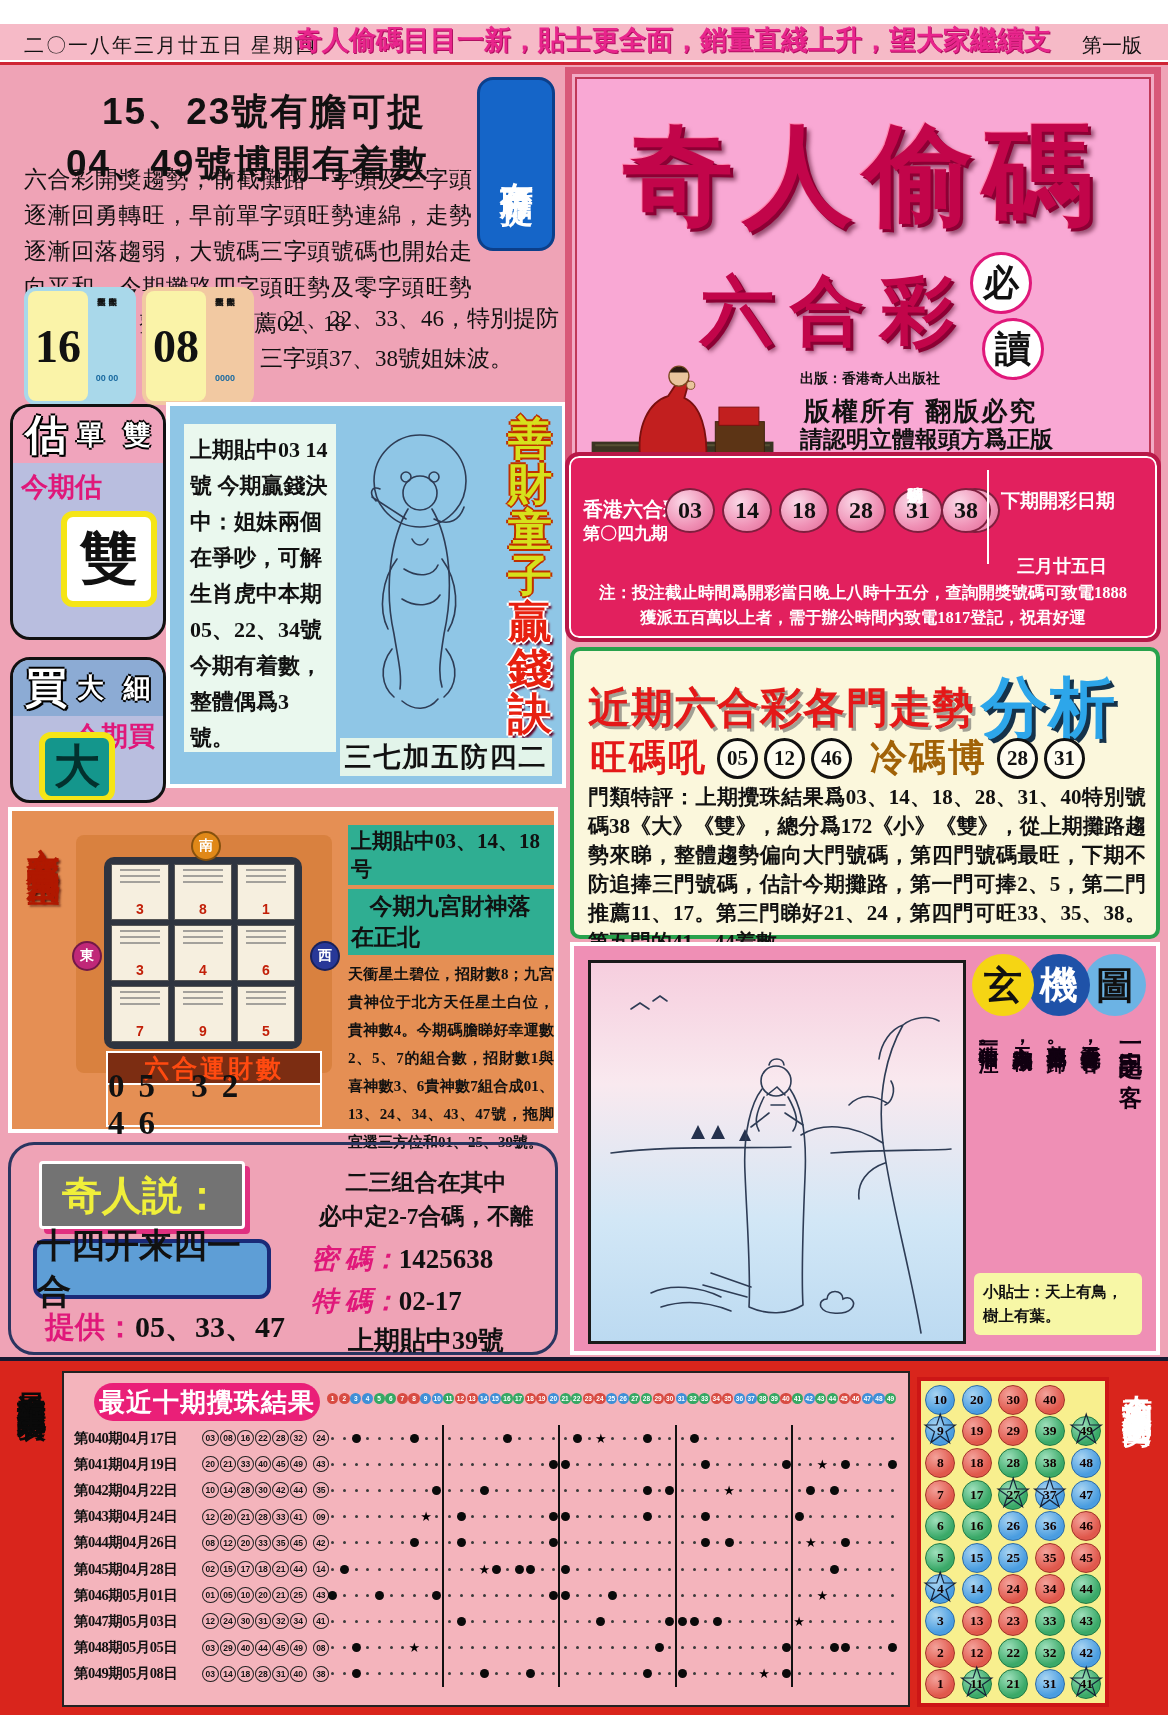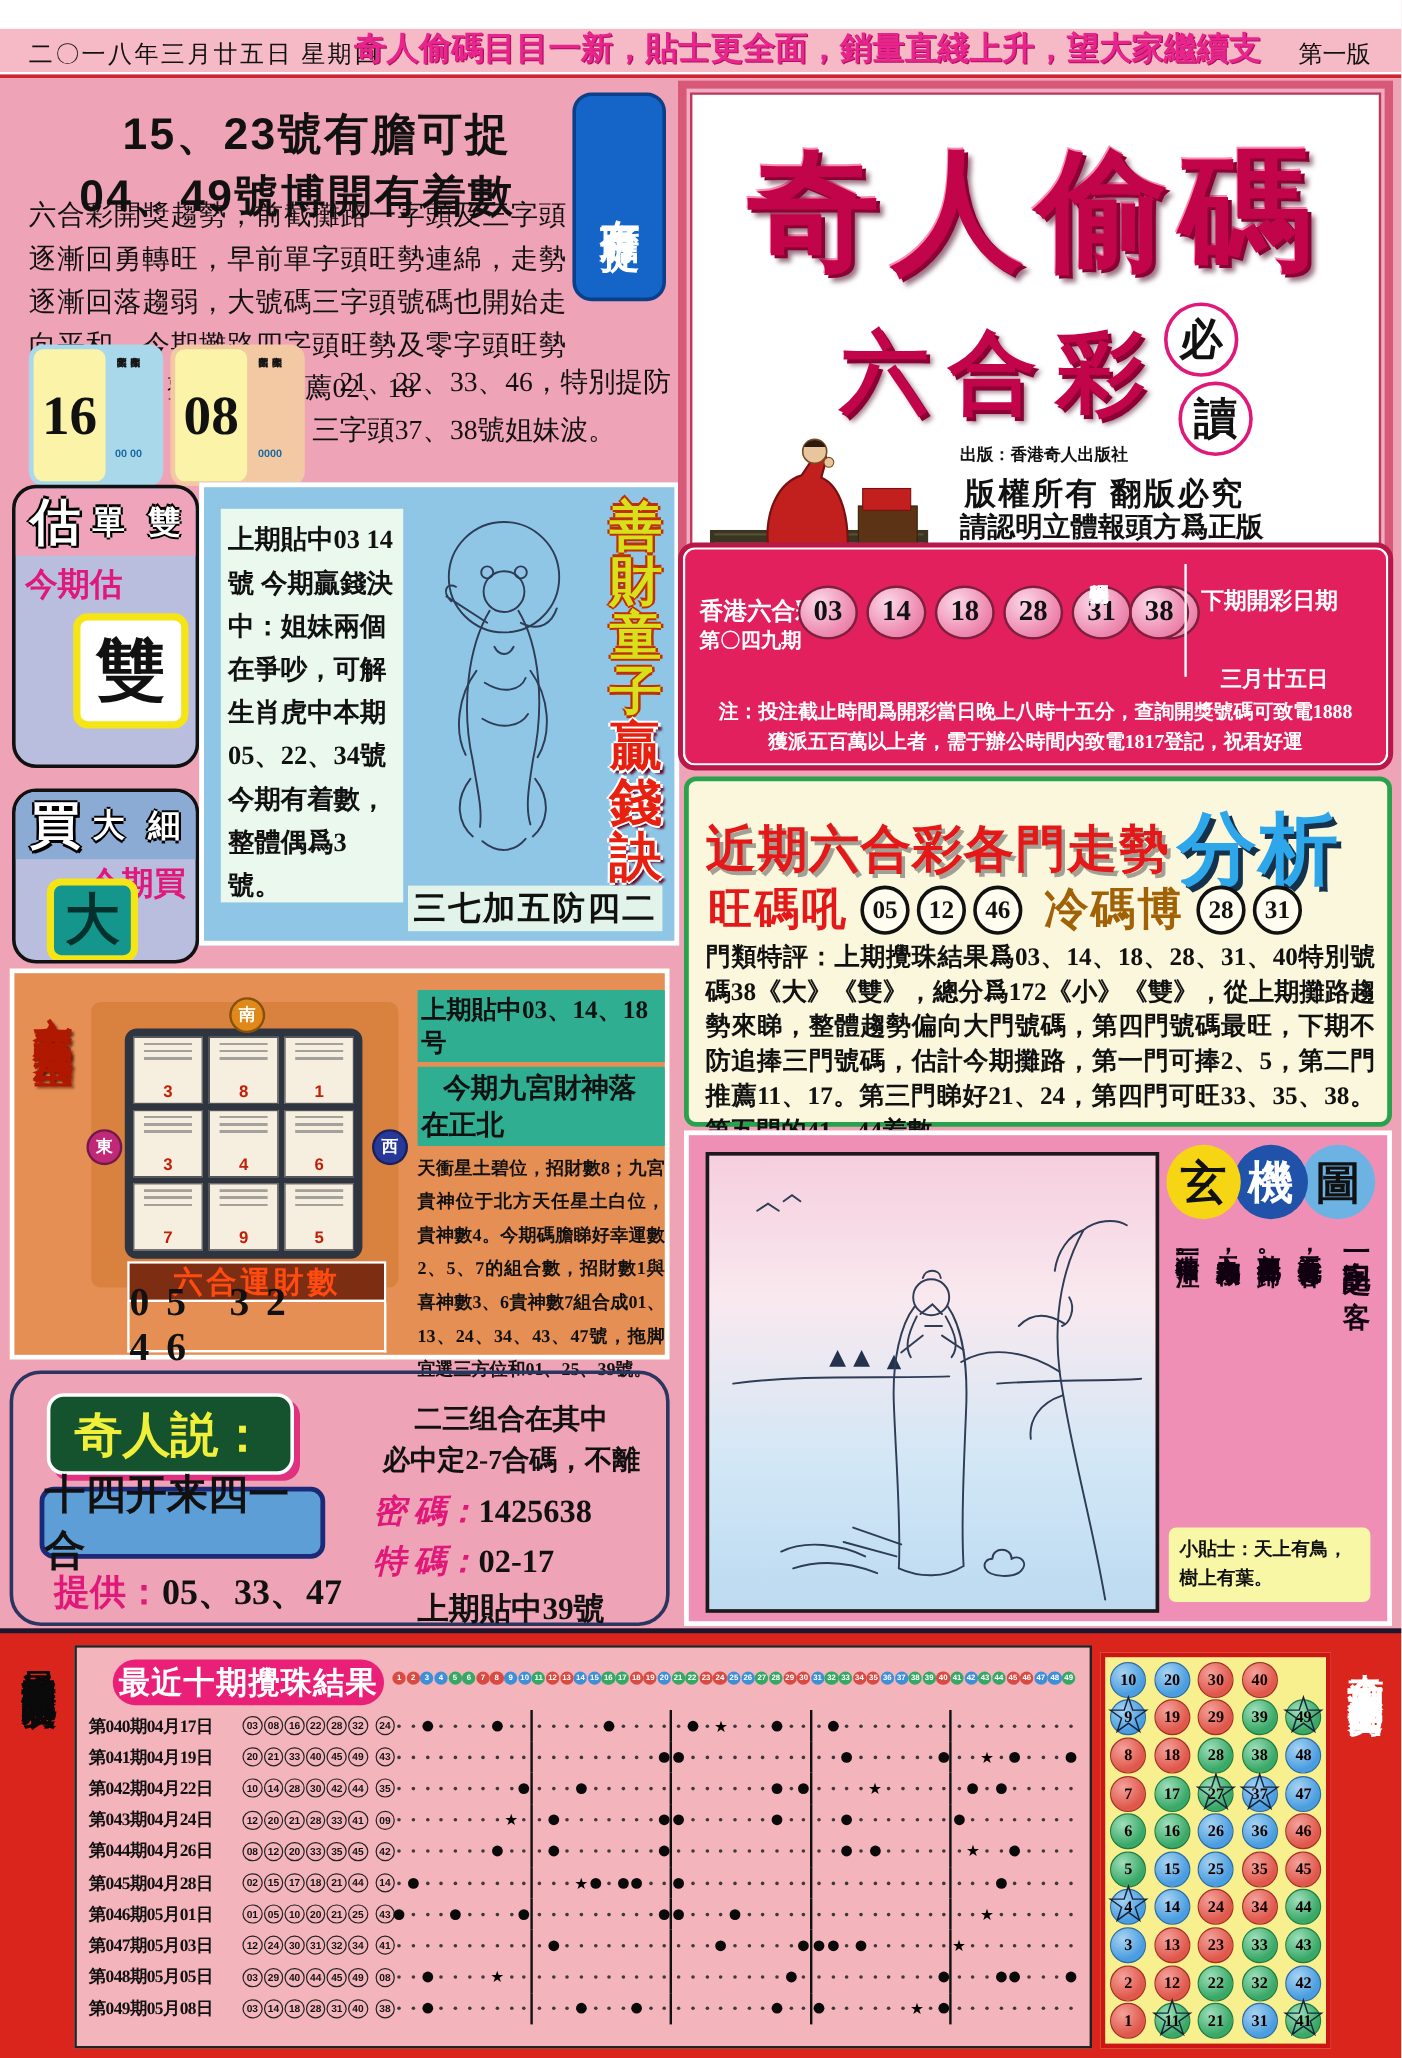--- a/index.html
+++ b/index.html
@@ -98,35 +98,35 @@
          color:#111;font-size:33px;font-weight:bold;display:flex;align-items:center;justify-content:center;
          letter-spacing:14px;font-family:"Liberation Serif",serif;box-sizing:border-box;}
   .nine-right{position:absolute;left:336px;top:14px;width:206px;}
   .nine-hl1{background:#2fae92;font-size:21px;font-weight:900;padding:2px 3px;font-family:"Liberation Serif",serif;}
   .nine-hl2{background:#2fae92;font-size:23px;font-weight:900;padding:2px 3px;margin-top:4px;text-indent:0.8em;font-family:"Liberation Serif",serif;}
   .nine-body{margin-top:5px;font-size:15px;line-height:28px;font-weight:bold;text-align:justify;
              font-family:Liberation Serif, serif;}
 
   
   .says{position:absolute;left:8px;top:1077px;width:550px;height:213px;border:3px solid #2a3560;border-radius:26px;box-sizing:border-box;}
-  .says-badge{position:absolute;left:28px;top:16px;width:200px;height:62px;background:#14532d;border:3px solid #fff;
-      border-radius:14px;box-shadow:5px 5px 0 #e03080;display:flex;align-items:center;justify-content:center;
+  .says-badge{position:absolute;left:28px;top:16px;width:200px;height:62px;background:#737373;border:3px solid #fff;
+      border-radius:4px;box-shadow:5px 5px 0 #e03080;display:flex;align-items:center;justify-content:center;
       color:#f0ef3a;font-size:40px;font-weight:900;font-family:"Liberation Serif",serif;}
   .says-phrase{position:absolute;left:22px;top:94px;width:238px;height:60px;background:#5e9ed6;border:4px solid #1a2a78;
       border-radius:12px;display:flex;align-items:center;justify-content:center;font-size:34px;font-weight:bold;box-sizing:border-box;}
   .says-provide{position:absolute;left:34px;top:162px;font-size:30px;font-weight:bold;font-family:"Liberation Serif",serif;}
   .says-provide .lab{color:#e0187a;font-weight:900;font-family:Liberation Serif, serif;}
   .says-r1{position:absolute;left:300px;top:22px;width:230px;text-align:center;font-size:23px;font-weight:bold;font-family:"Liberation Serif",serif;}
   .says-r2{position:absolute;left:290px;top:56px;width:250px;text-align:center;font-size:23px;font-weight:bold;font-family:"Liberation Serif",serif;}
   .says-row{position:absolute;left:300px;font-size:27px;font-weight:bold;font-family:"Liberation Serif",serif;}
   .says-row .lab{color:#e0187a;font-style:italic;font-weight:900;}
   .says-hit{position:absolute;left:300px;top:178px;width:230px;text-align:center;font-size:26px;font-weight:bold;font-family:"Liberation Serif",serif;}
 
   
-  .mast{position:absolute;left:565px;top:2px;width:596px;height:430px;background:#ffffff;
+  .mast{position:absolute;left:565px;top:2px;width:596px;height:430px;background:#f9a8d4;
         border:7px solid #d85878;box-sizing:border-box;box-shadow:inset 0 0 0 3px #f2abc4,inset 0 0 0 5px #c03858;}
   .mast-title{position:absolute;left:0;top:28px;width:100%;text-align:center;font-size:110px;font-weight:900;
       color:#c2054a;letter-spacing:10px;font-family:"Liberation Serif",serif;
       text-shadow:3px 3px 0 #8c0034,6px 6px 4px rgba(70,0,30,.55),-1px -1px 0 #ff88b0;}
   .mast-sub{position:absolute;left:128px;top:188px;font-size:74px;font-weight:900;color:#c2054a;letter-spacing:16px;
       font-family:"Liberation Serif",serif;text-shadow:3px 3px 0 #8c0034,5px 5px 4px rgba(70,0,30,.5);}
   .mast-badge{position:absolute;width:56px;height:56px;border-radius:50%;background:#fff;border:3px solid #e0187a;
       display:flex;align-items:center;justify-content:center;font-size:36px;font-weight:900;font-family:"Liberation Serif",serif;}
   .mb1{left:398px;top:178px;}
   .mb2{left:410px;top:244px;}

